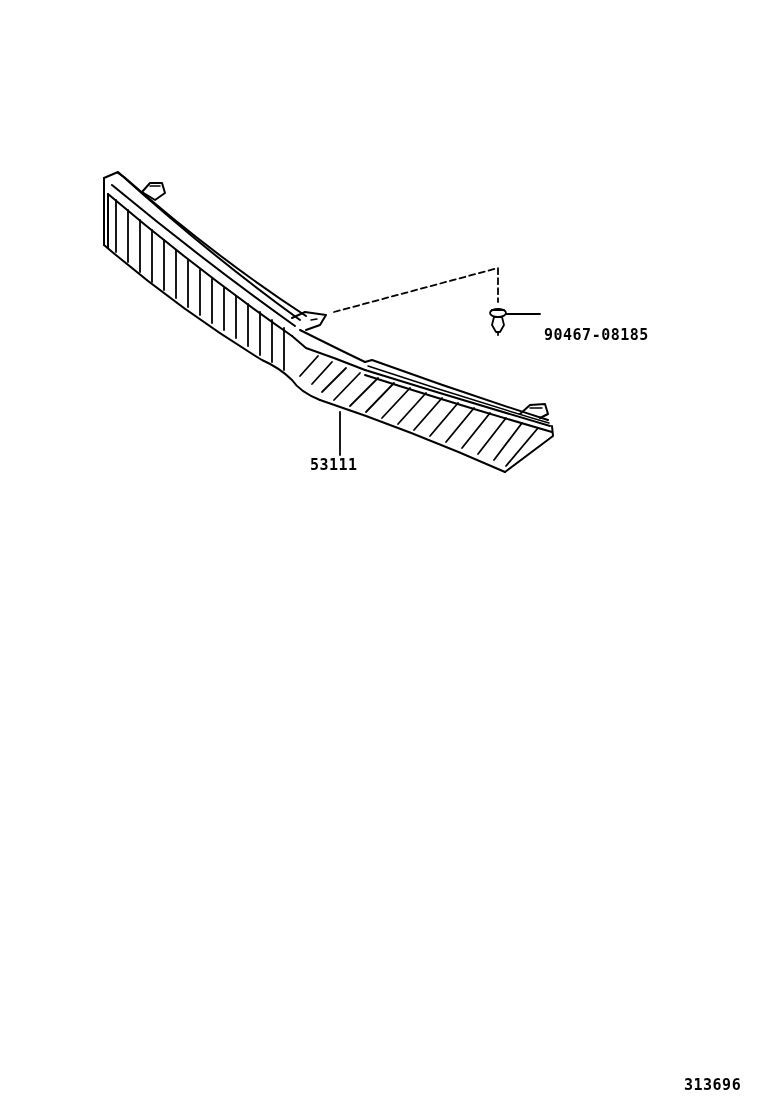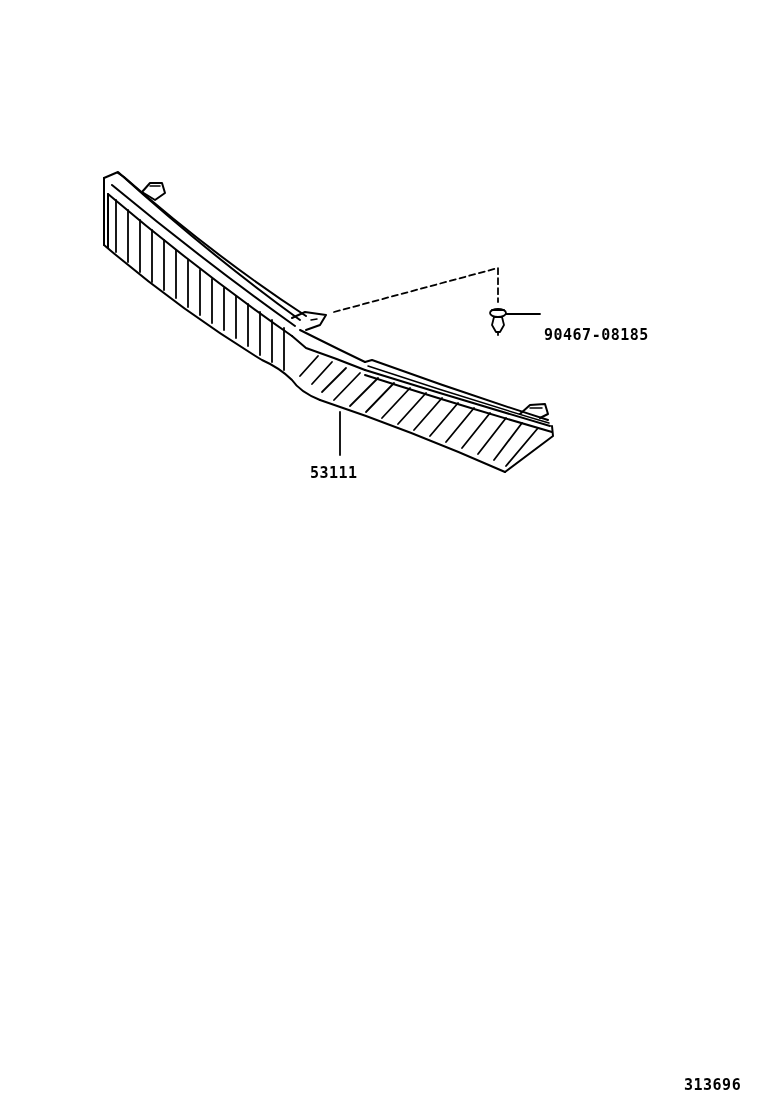--- a/index.html
+++ b/index.html
@@ -1,20 +1,20 @@
 <!DOCTYPE html>
 <html><head>
   <meta charset="utf-8">
   <style>
     html, body { margin: 0; padding: 0; background: #ffffff; }
     body { width: 760px; height: 1112px; position: relative; overflow: hidden; font-family: "DejaVu Sans Mono", "Liberation Mono", monospace; color: #000; }
     #diagram { position: absolute; left: 0; top: 0; width: 760px; height: 1112px; }
     .lbl { position: absolute; font-family: "DejaVu Sans Mono", "Liberation Mono", monospace; font-size: 15px; font-weight: bold; letter-spacing: 0.5px; color: #000; line-height: 1; white-space: nowrap; }
     #label-clip { left: 544px; top: 306px; margin-top: 22px; }
-    #label-grille { left: 310px; top: 458px; margin-top: 8px; }
+    #label-grille { left: 310px; top: 458px; }
     #label-fig { left: 684px; top: 1078px; }
   </style>
 </head>
 <body>
 
 <svg id="diagram" viewBox="0 0 760 1112" xmlns="http://www.w3.org/2000/svg" fill="none" stroke="#000" stroke-width="2" stroke-linejoin="round" stroke-linecap="round">
 
   <g>
 
     <path d="M104,178 L118,172 Q210,255 300,320"></path>

